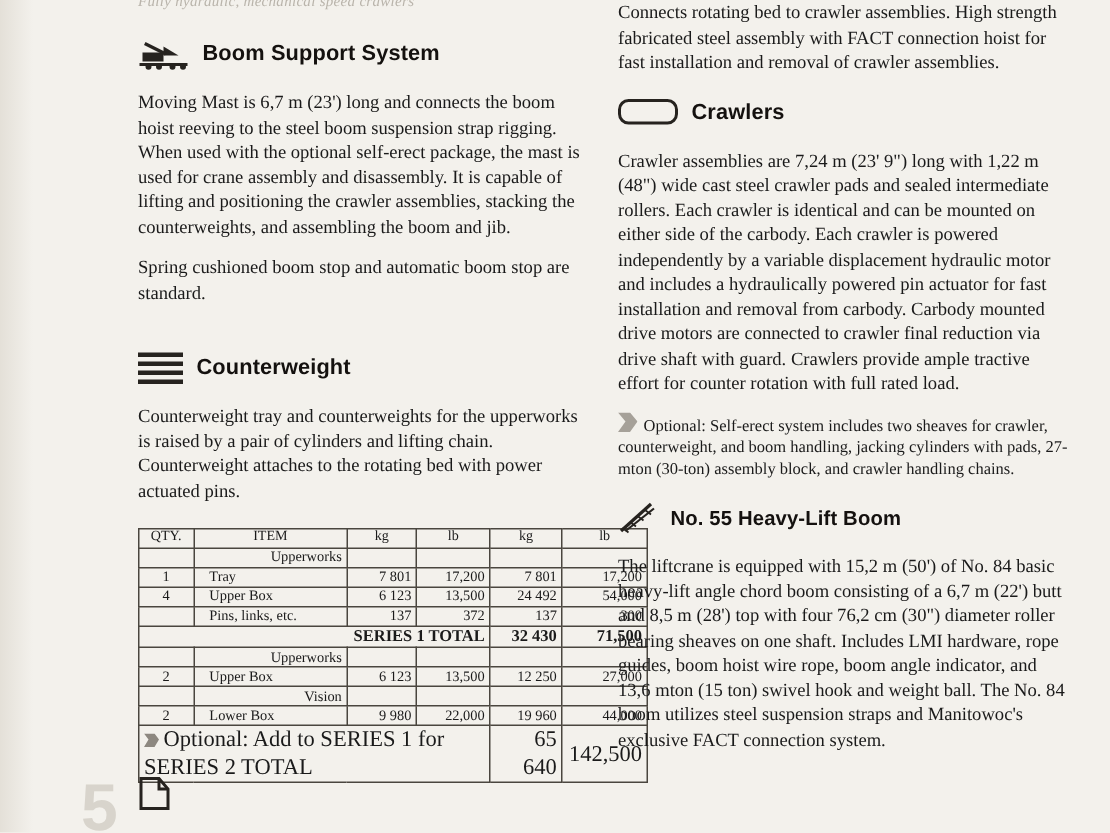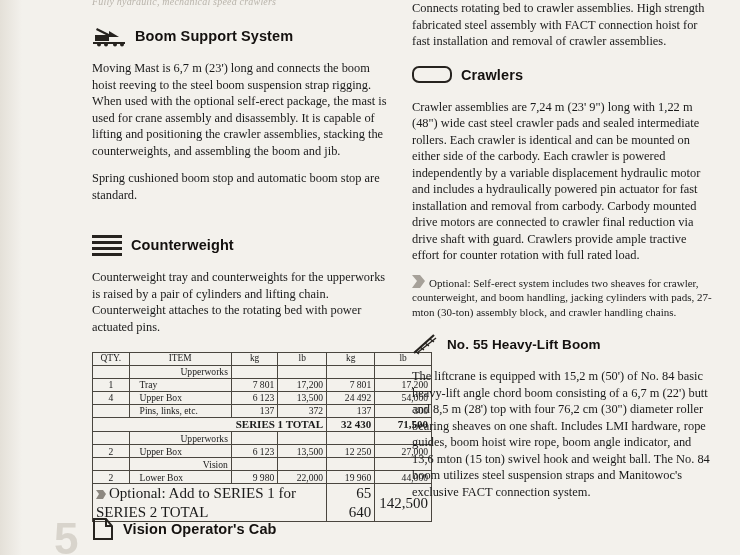--- a/index.html
+++ b/index.html
@@ -335,21 +335,20 @@
   </div>
 
   <div class="vision">
     <div class="sec-head">
       <span class="icon ic-cab">
         <svg width="22" height="24" viewBox="0 0 22 24">
           <path d="M2 2 h12 l6 7 v13 H2z" fill="none" stroke="#26231f" stroke-width="2"></path>
           <path d="M14 2 v7 h6" fill="none" stroke="#26231f" stroke-width="2"></path>
         </svg>
       </span>
-      <span class="sec-title">Vision Operator's Cab</span>
     </div>
   </div>
 
   <div class="col col-right" style="top:0px;">
     <p style="margin-top:0">Connects rotating bed to crawler assemblies. High strength fabricated steel assembly with FACT connection hoist for fast installation and removal of crawler assemblies.</p>
 
     <div class="sec-head" style="margin-top:8px">
       <span class="icon ic-crawler"></span>
       <span class="sec-title">Crawlers</span>
     </div>

